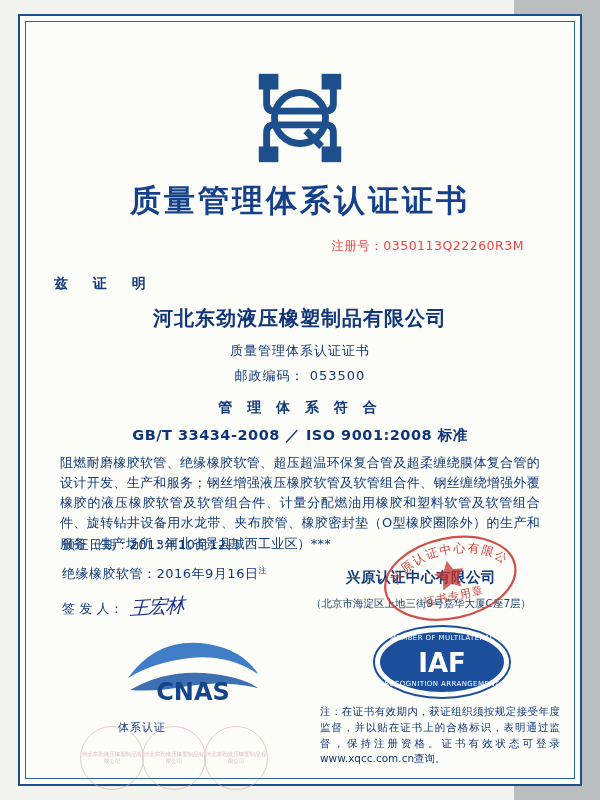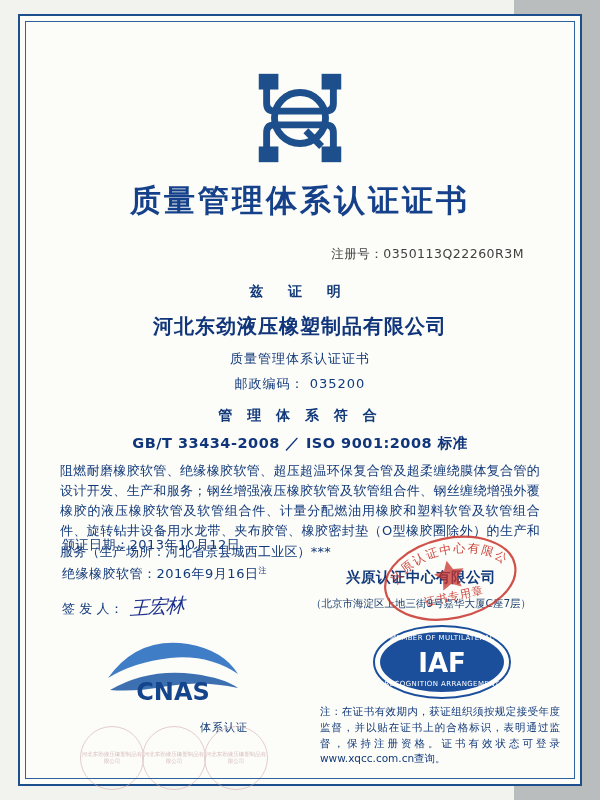--- a/index.html
+++ b/index.html
@@ -63,28 +63,28 @@
     letter-spacing: 3px;
     font-weight: bold;
     color: #15418a;
     font-family: "DejaVu Sans", "Liberation Sans", sans-serif;
     margin-top: 8px;
   }
 
   .reg-line {
     text-align: right;
     font-size: 12.5px;
-    color: #404040;
-    margin-top: 24px;
+    color: #ef4444;
+    margin-top: 16px;
     padding-right: 22px;
     letter-spacing: 0.5px;
   }
 
   .hereby {
-    text-align: center;
+    text-align: left;
     font-size: 14px;
     color: #123a7a;
     letter-spacing: 10px;
     margin-top: 20px;
     font-weight: bold;
   }
 
   .company {
     text-align: center;
     font-size: 20px;
@@ -196,24 +196,24 @@
     right: 52px;
     top: 500px;
     width: 150px;
     height: 150px;
     pointer-events: none;
   }
 
   
   .cnas {
     position: absolute;
-    left: 78px;
+    left: 98px;
     top: 612px;
     width: 150px;
-    text-align: right;
+    text-align: left;
   }
   .cnas-caption {
     font-size: 11px;
     color: #123a7a;
     margin-top: 2px;
     letter-spacing: 1px;
   }
   .cnas-code {
     font-size: 12px;
     color: #123a7a;
@@ -295,21 +295,21 @@
 
       <div class="cert-title">质量管理体系认证证书</div>
 
       <div class="reg-line">注册号：0350113Q22260R3M</div>
 
       <div class="hereby">兹 证 明</div>
 
       <div class="company">河北东劲液压橡塑制品有限公司</div>
 
       <div class="addr">质量管理体系认证证书</div>
-      <div class="zip">邮政编码：  035200</div>
+      <div class="zip">邮政编码：  053500</div>
 
       <div class="conform">管 理 体 系 符 合</div>
       <div class="standard">GB/T 33434-2008 ／ ISO 9001:2008 标准</div>
 
       <div class="scope-body">
         <p>阻燃耐磨橡胶软管、绝缘橡胶软管、超压超温环保复合管及超柔缠绕膜体复合管的设计开发、生产和服务；钢丝增强液压橡胶软管及软管组合件、钢丝缠绕增强外覆橡胶的液压橡胶软管及软管组合件、计量分配燃油用橡胶和塑料软管及软管组合件、旋转钻井设备用水龙带、夹布胶管、橡胶密封垫（O型橡胶圈除外）的生产和服务（生产场所：河北省景县城西工业区）***</p>
       </div>
     </div>
 
     <div class="dates">

